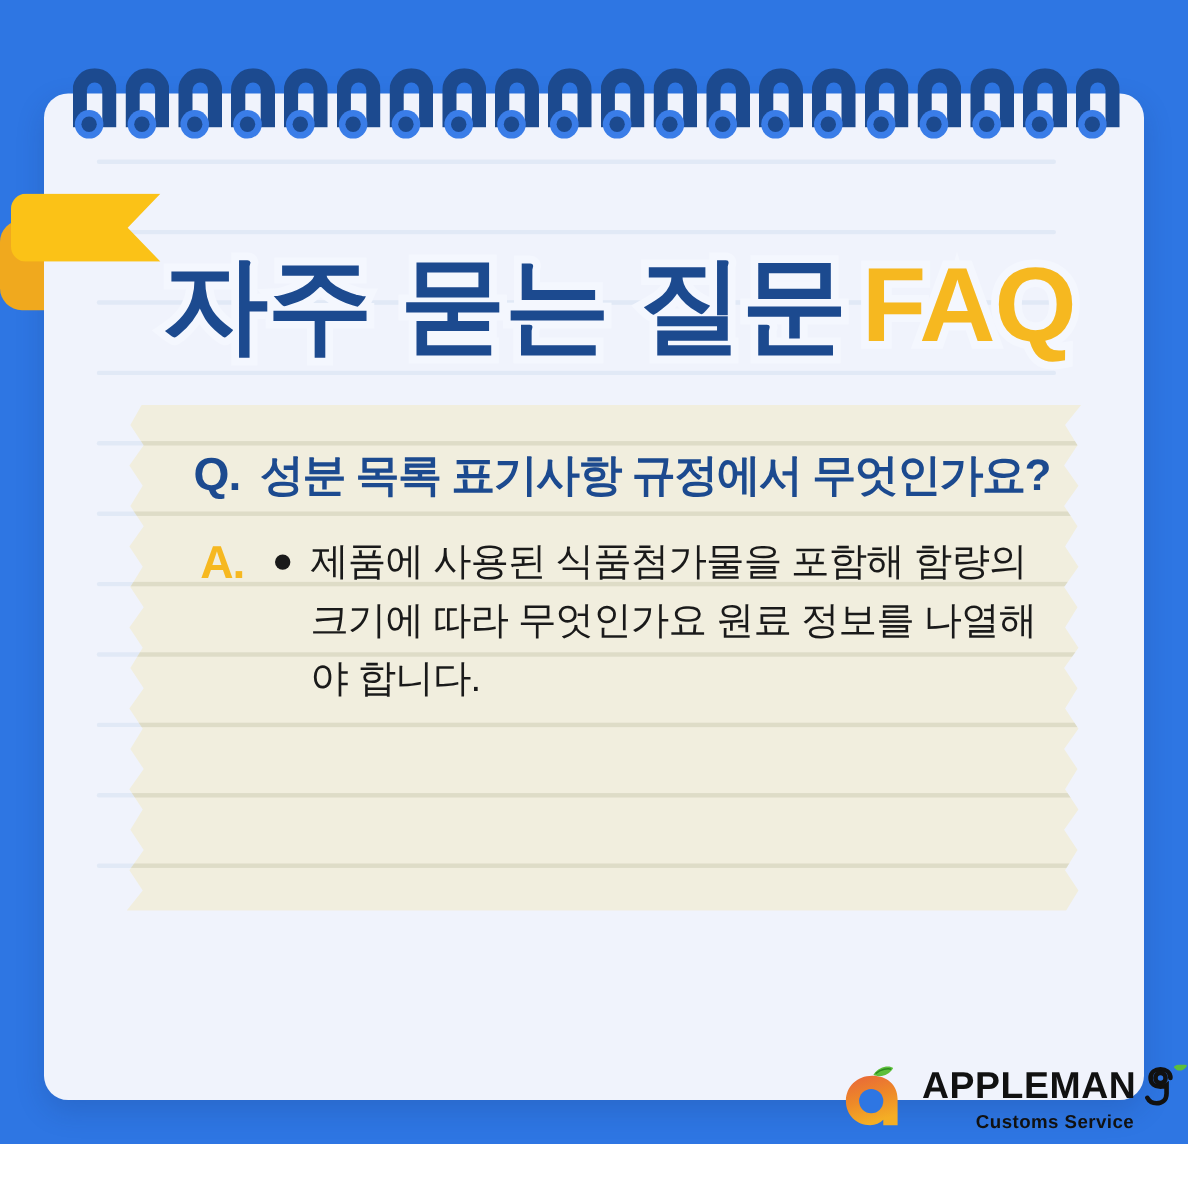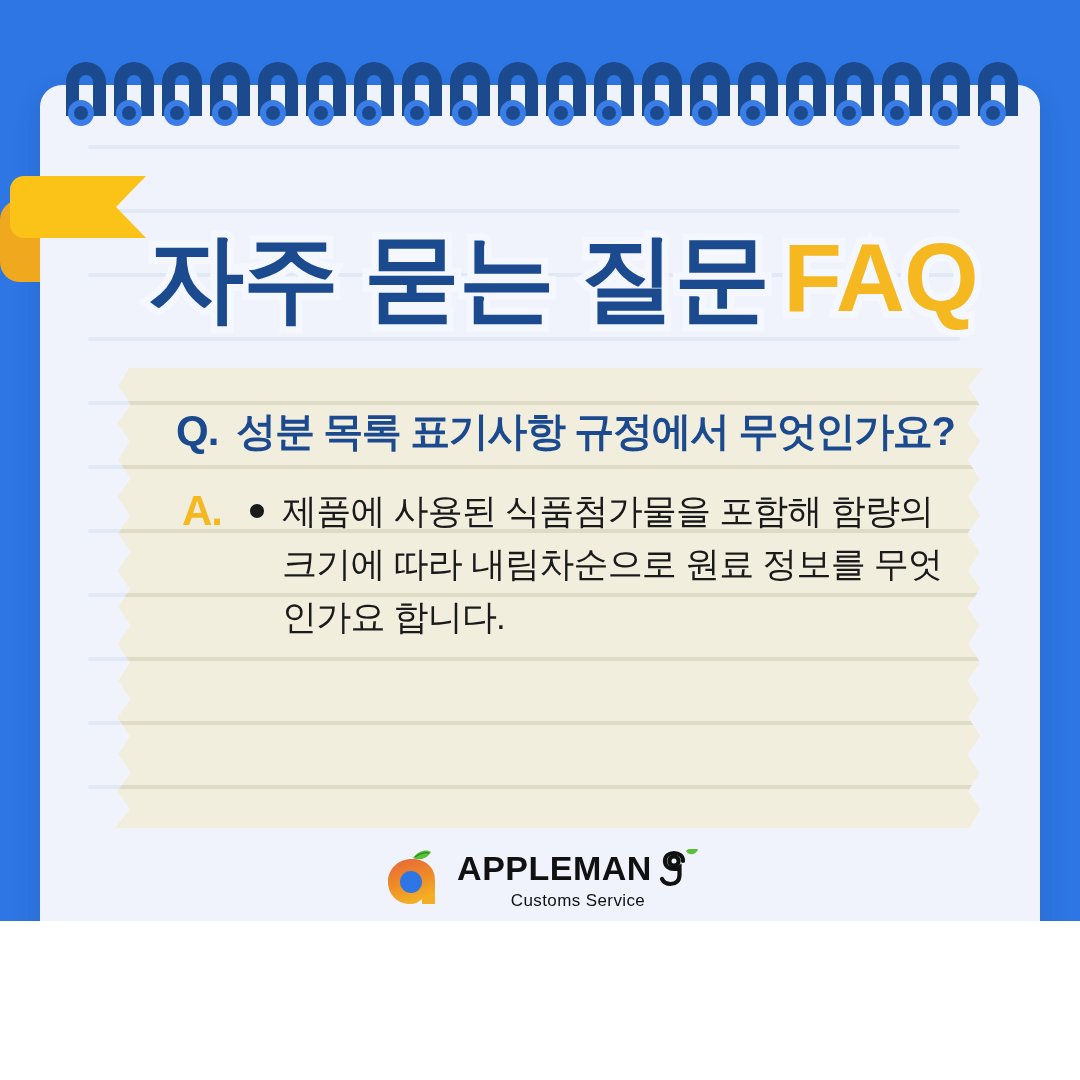--- a/index.html
+++ b/index.html
@@ -4,21 +4,21 @@
 <title>FAQ Card</title>
 <style>
   * { margin:0; padding:0; box-sizing:border-box; }
   html, body {
     width:1080px; height:1080px;
     overflow:hidden;
     font-family:"Liberation Sans","DejaVu Sans",sans-serif;
   }
   #stage {
     position:relative;
-    width:1080px; height:921px;
+    width:1080px; height:1040px;
     background:#2E76E3;
     overflow:hidden;
   }
 
   
   #page {
     position:absolute;
     left:40px; top:85px;
     width:1000px; height:915px;
     background:#F0F3FC;
@@ -205,35 +205,35 @@
     letter-spacing:-0.8px;
   }
 
   
   #footer {
     position:absolute;
     left:0; bottom:6px;
     width:1080px; height:70px;
     display:flex;
     align-items:center;
-    justify-content:center;
+    justify-content:flex-end;
   }
   #logo-wrap { display:flex; align-items:center; }
   #logo-mark { position:relative; width:62px; height:60px; margin-right:14px; }
   #logo-text { display:flex; flex-direction:column; align-items:center; }
   #logo-name {
     display:flex; align-items:center;
     font-size:34px; font-weight:900;
     color:#111;
     letter-spacing:0.5px;
     line-height:1;
   }
   #logo-go { position:relative; width:46px; height:38px; margin-left:1px; }
   #logo-sub {
-    font-size:17px; font-weight:400;
+    font-size:17px; font-weight:700;
     color:#111;
     letter-spacing:0.4px;
     margin-top:4px;
   }
 </style>
 </head>
 <body>
 
 <div id="stage">
 
@@ -382,21 +382,21 @@
     <div id="q-row">
       <span id="q-mark">Q.</span>
       <span id="q-text">성분 목록 표기사항 규정에서 무엇인가요?</span>
     </div>
 
     <div id="a-mark">A.</div>
 
     <div id="a-list">
       <div class="bullet-item">
         <span class="bullet-dot"></span>
-        <span class="bullet-text">제품에 사용된 식품첨가물을 포함해 함량의 크기에 따라 내림차순으로 원료 정보를 무엇인가요 합니다.</span>
+        <span class="bullet-text">제품에 사용된 식품첨가물을 포함해 함량의 크기에 따라 무엇인가요 원료 정보를 나열해야 합니다.</span>
       </div>
     </div>
 
   </div>
 
   <div id="footer">
     <div id="logo-wrap">
 
       <div id="logo-mark">
         <svg viewBox="0 0 62 60" width="62" height="60" aria-hidden="true">

